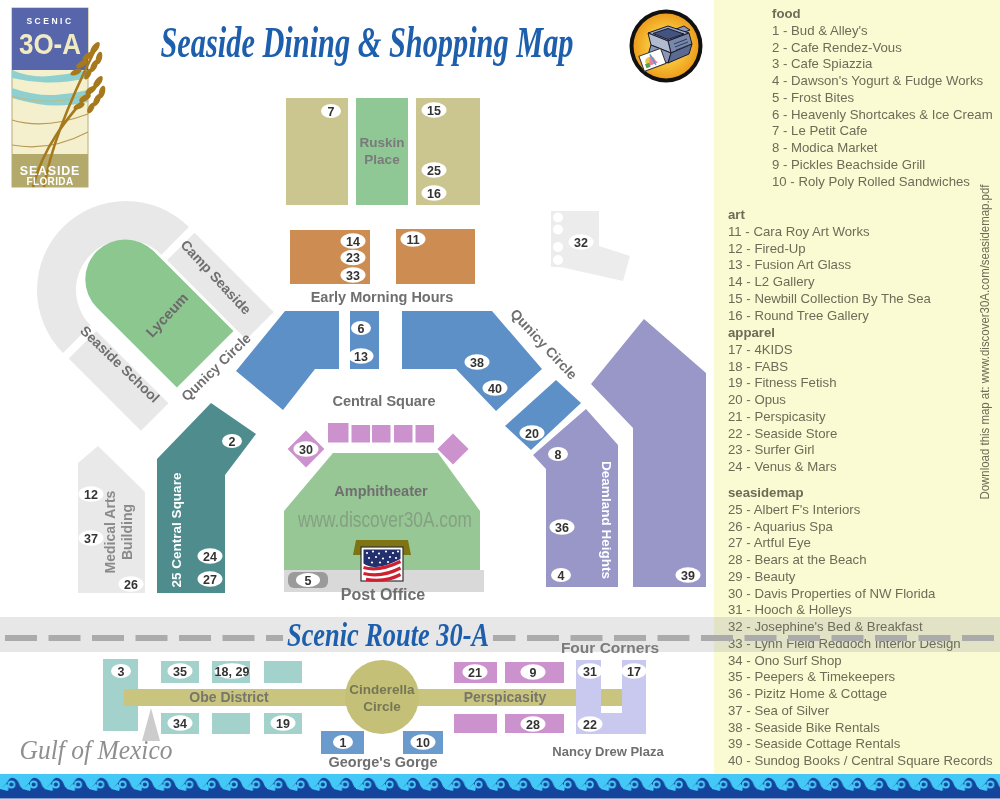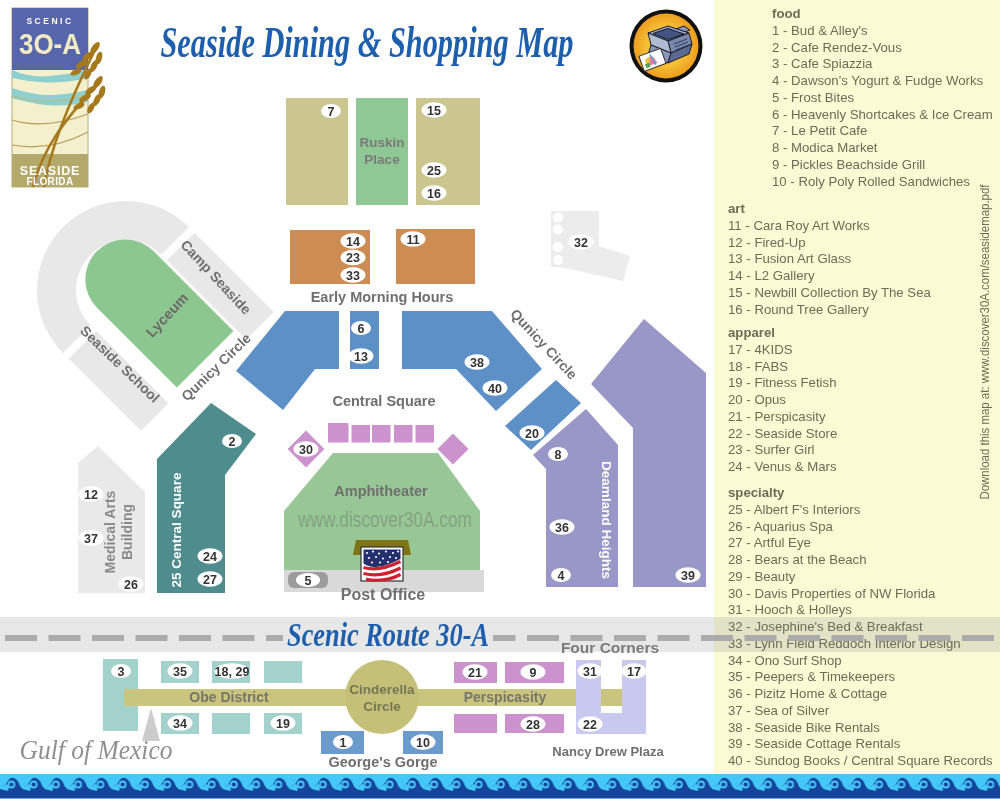--- a/index.html
+++ b/index.html
@@ -23,31 +23,31 @@
 
   <div class="abs" id="band2"></div>
 
   <div class="grp" style="top:6px;margin-left:44px;"><b>food</b><br>
     1 - Bud &amp; Alley's<br>2 - Cafe Rendez-Vous<br>3 - Cafe Spiazzia<br>
     4 - Dawson's Yogurt &amp; Fudge Works<br>5 - Frost Bites<br>
     6 - Heavenly Shortcakes &amp; Ice Cream<br>7 - Le Petit Cafe<br>
     8 - Modica Market<br>9 - Pickles Beachside Grill<br>
     10 - Roly Poly Rolled Sandwiches</div>
 
-  <div class="grp" style="top:201px;"><b>art</b><br>
+  <div class="grp" style="top:207px;"><b>art</b><br>
     11 - Cara Roy Art Works<br>12 - Fired-Up<br>13 - Fusion Art Glass<br>
     14 - L2 Gallery<br>15 - Newbill Collection By The Sea<br>
     16 - Round Tree Gallery</div>
 
   <div class="grp" style="top:325px;"><b>apparel</b><br>
     17 - 4KIDS<br>18 - FABS<br>19 - Fitness Fetish<br>20 - Opus<br>
     21 - Perspicasity<br>22 - Seaside Store<br>23 - Surfer Girl<br>
     24 - Venus &amp; Mars</div>
 
-  <div class="grp" style="top:485px;"><b>specialty</b><br>
+  <div class="grp" style="top:485px;"><b>seasidemap</b><br>
     25 - Albert F's Interiors<br>26 - Aquarius Spa<br>27 - Artful Eye<br>
     28 - Bears at the Beach<br>29 - Beauty<br>
     30 - Davis Properties of NW Florida<br>31 - Hooch &amp; Holleys<br>
     32 - Josephine's Bed &amp; Breakfast<br>
     33 - Lynn Field Reddoch Interior Design<br>34 - Ono Surf Shop<br>
     35 - Peepers &amp; Timekeepers<br>36 - Pizitz Home &amp; Cottage<br>
     37 - Sea of Silver<br>38 - Seaside Bike Rentals<br>
     39 - Seaside Cottage Rentals<br>40 - Sundog Books / Central Square Records</div>
 
   <svg class="abs" style="left:0;top:0" width="1000" height="799" viewBox="0 0 1000 799">

